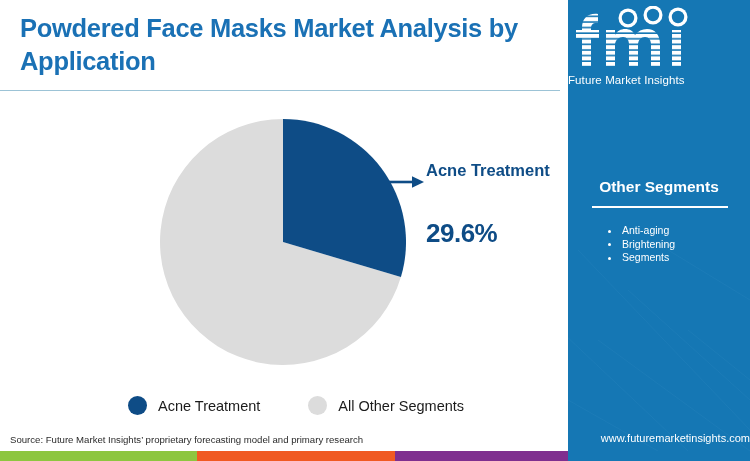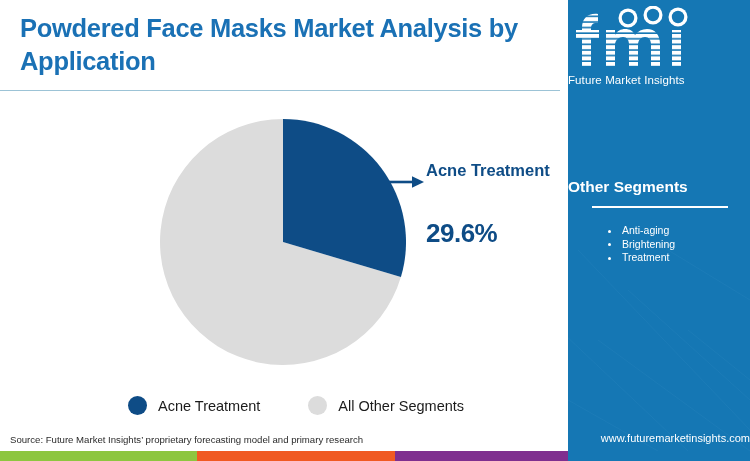--- a/index.html
+++ b/index.html
@@ -156,20 +156,21 @@
     margin-top: 2px;
     font-size: 11.5px;
     color: #ffffff;
     letter-spacing: 0.1px;
   }
   .seg-title {
     position: absolute;
     left: 0;
     top: 178px;
     width: 182px;
+    text-align: center;
     font-size: 15.5px;
     font-weight: bold;
     color: #ffffff;
   }
   .seg-rule {
     position: absolute;
     left: 24px;
     top: 206px;
     width: 136px;
     height: 1.5px;
@@ -307,21 +308,21 @@
       </svg>
       <div class="logo-sub">Future Market Insights</div>
     </div>
 
     <div class="seg-title">Other Segments</div>
     <div class="seg-rule"></div>
 
     <ul class="seg-list">
       <li>Anti-aging</li>
       <li>Brightening</li>
-      <li>Treatment</li>
+      <li>Segments</li>
     </ul>
 
     <div class="site-url">www.futuremarketinsights.com</div>
   </div>
 
   <div class="bottom-bar">
     <div class="bar-seg" style="width:197px;background:#8DC63F"></div>
     <div class="bar-seg" style="width:198px;background:#F05A22"></div>
     <div class="bar-seg" style="width:173px;background:#7F2F8F"></div>
     <div class="bar-seg" style="width:182px;background:#1577B4"></div>

